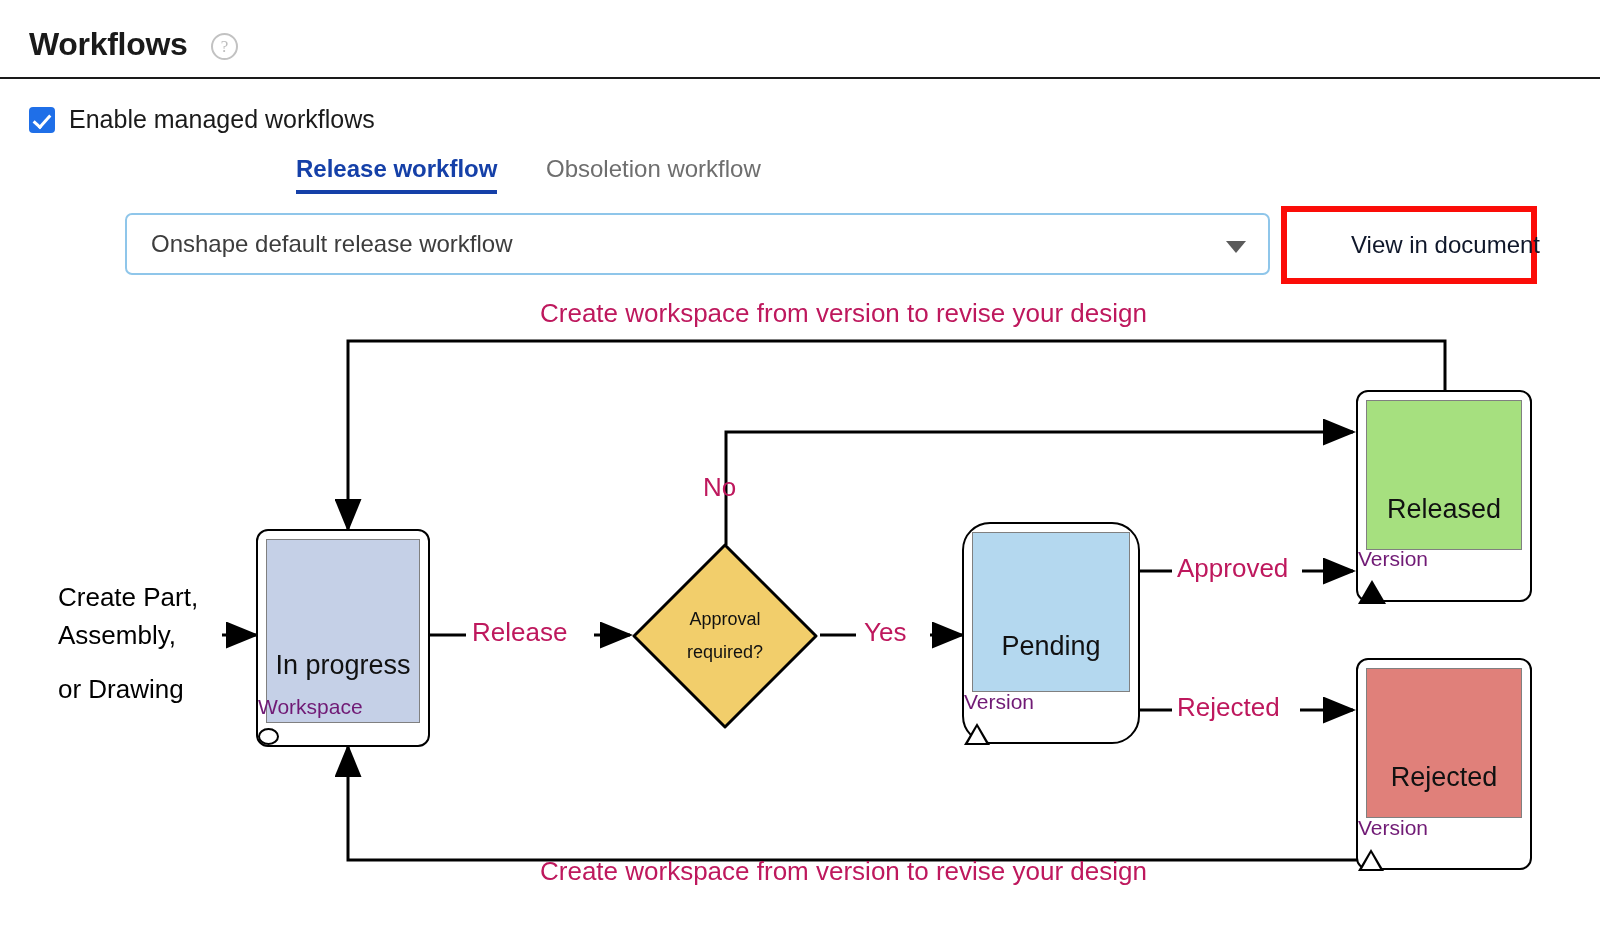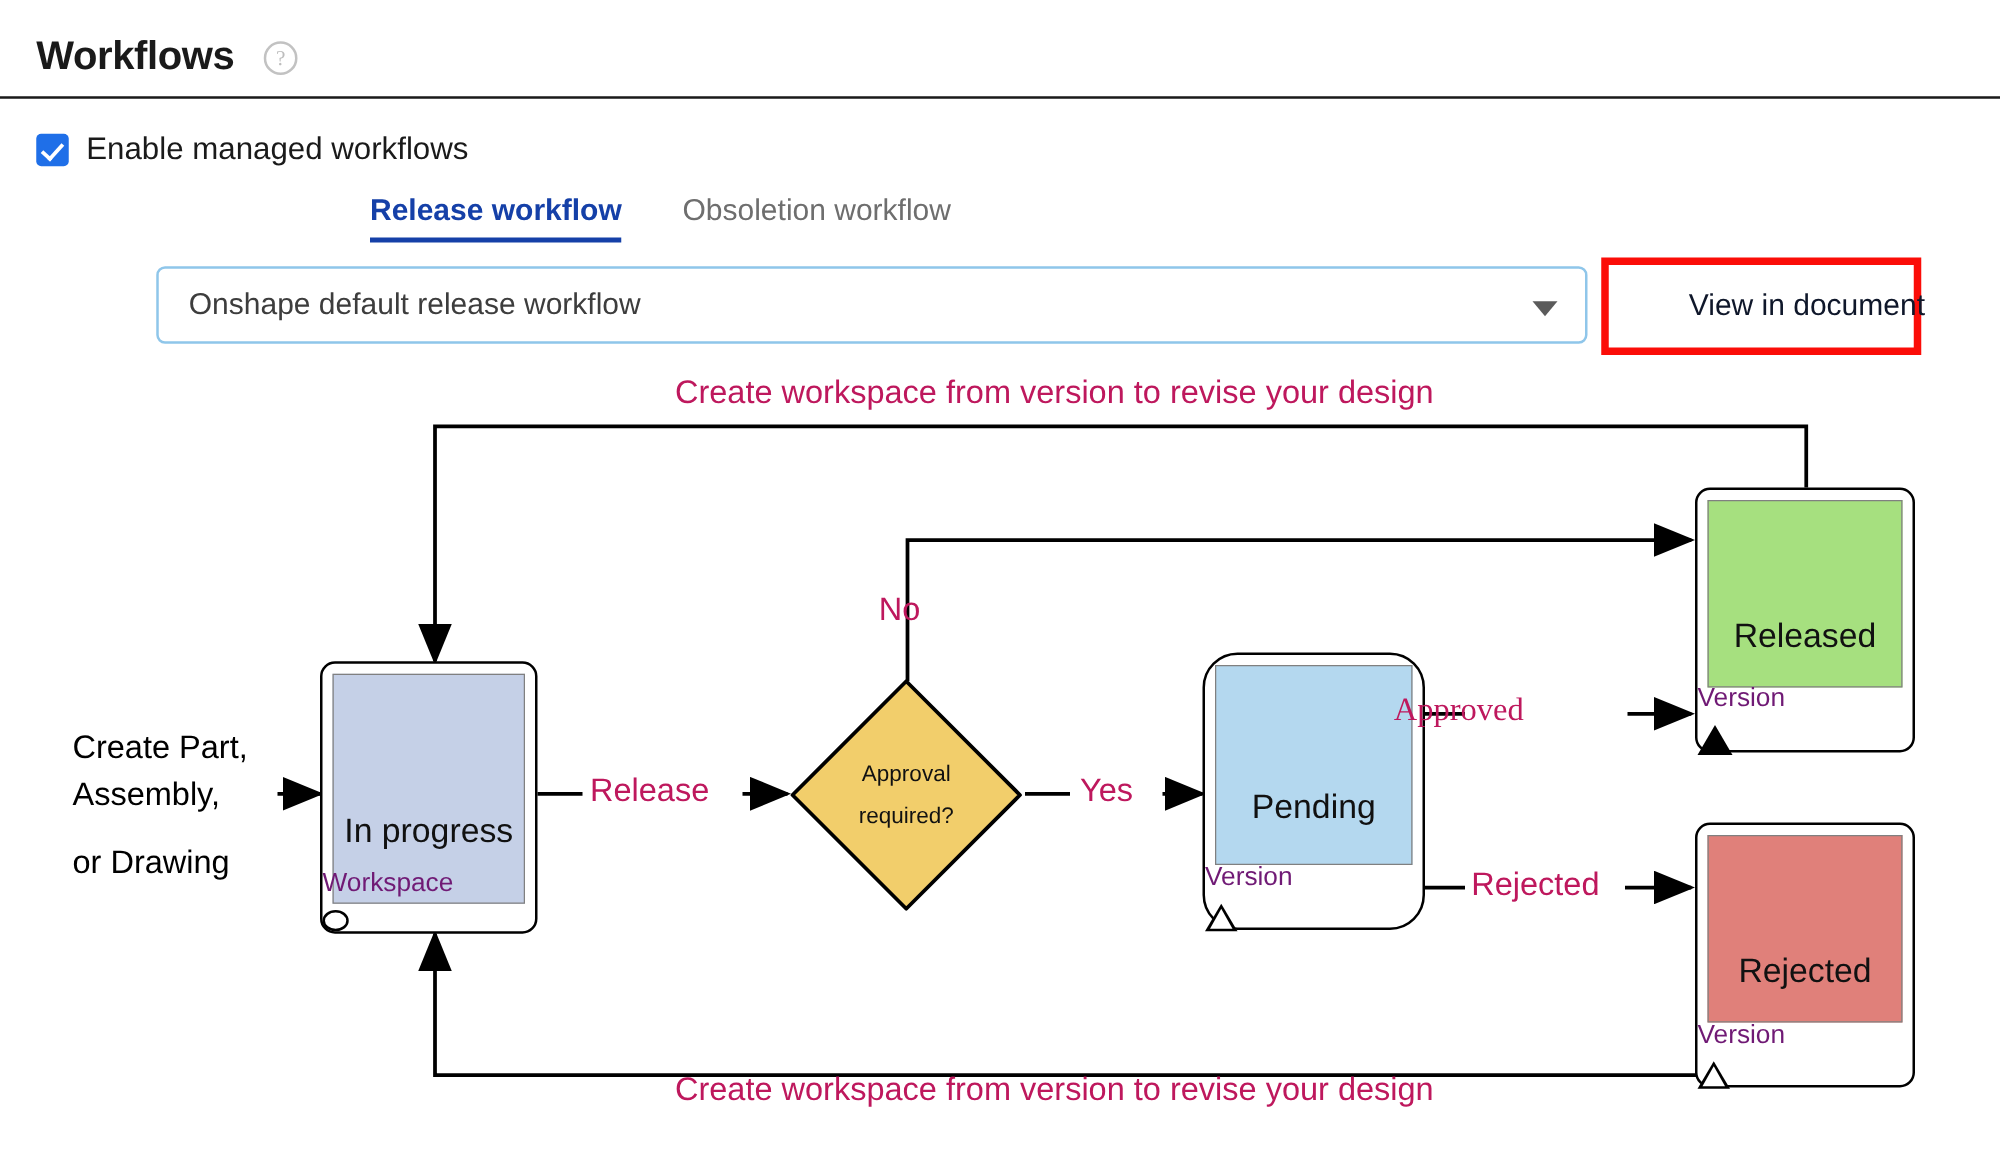--- a/index.html
+++ b/index.html
@@ -239,21 +239,21 @@
     <div class="node" style="left:962px; top:232px; width:178px; height:222px;border-radius:28px;">
       <div class="swatch" style="height:160px; background:#b4d8ef;">
         <div class="swatch-label">Pending</div>
       </div>
       <div class="footer">
         <span>Version</span>
         <span class="glyph-tri-open"></span>
       </div>
     </div>
 
-    <div class="edge-label" style="left:1115px; top:263px;font-family:Liberation Serif, serif;">Approved</div>
+    <div class="edge-label" style="left:1177px; top:263px;">Approved</div>
 
     <div class="edge-label" style="left:1177px; top:402px;">Rejected</div>
 
     <div class="node" style="left:1356px; top:100px; width:176px; height:212px;">
       <div class="swatch" style="height:150px; background:#a6e07f;">
         <div class="swatch-label">Released</div>
       </div>
       <div class="footer">
         <span>Version</span>
         <span class="glyph-tri-filled"></span>

